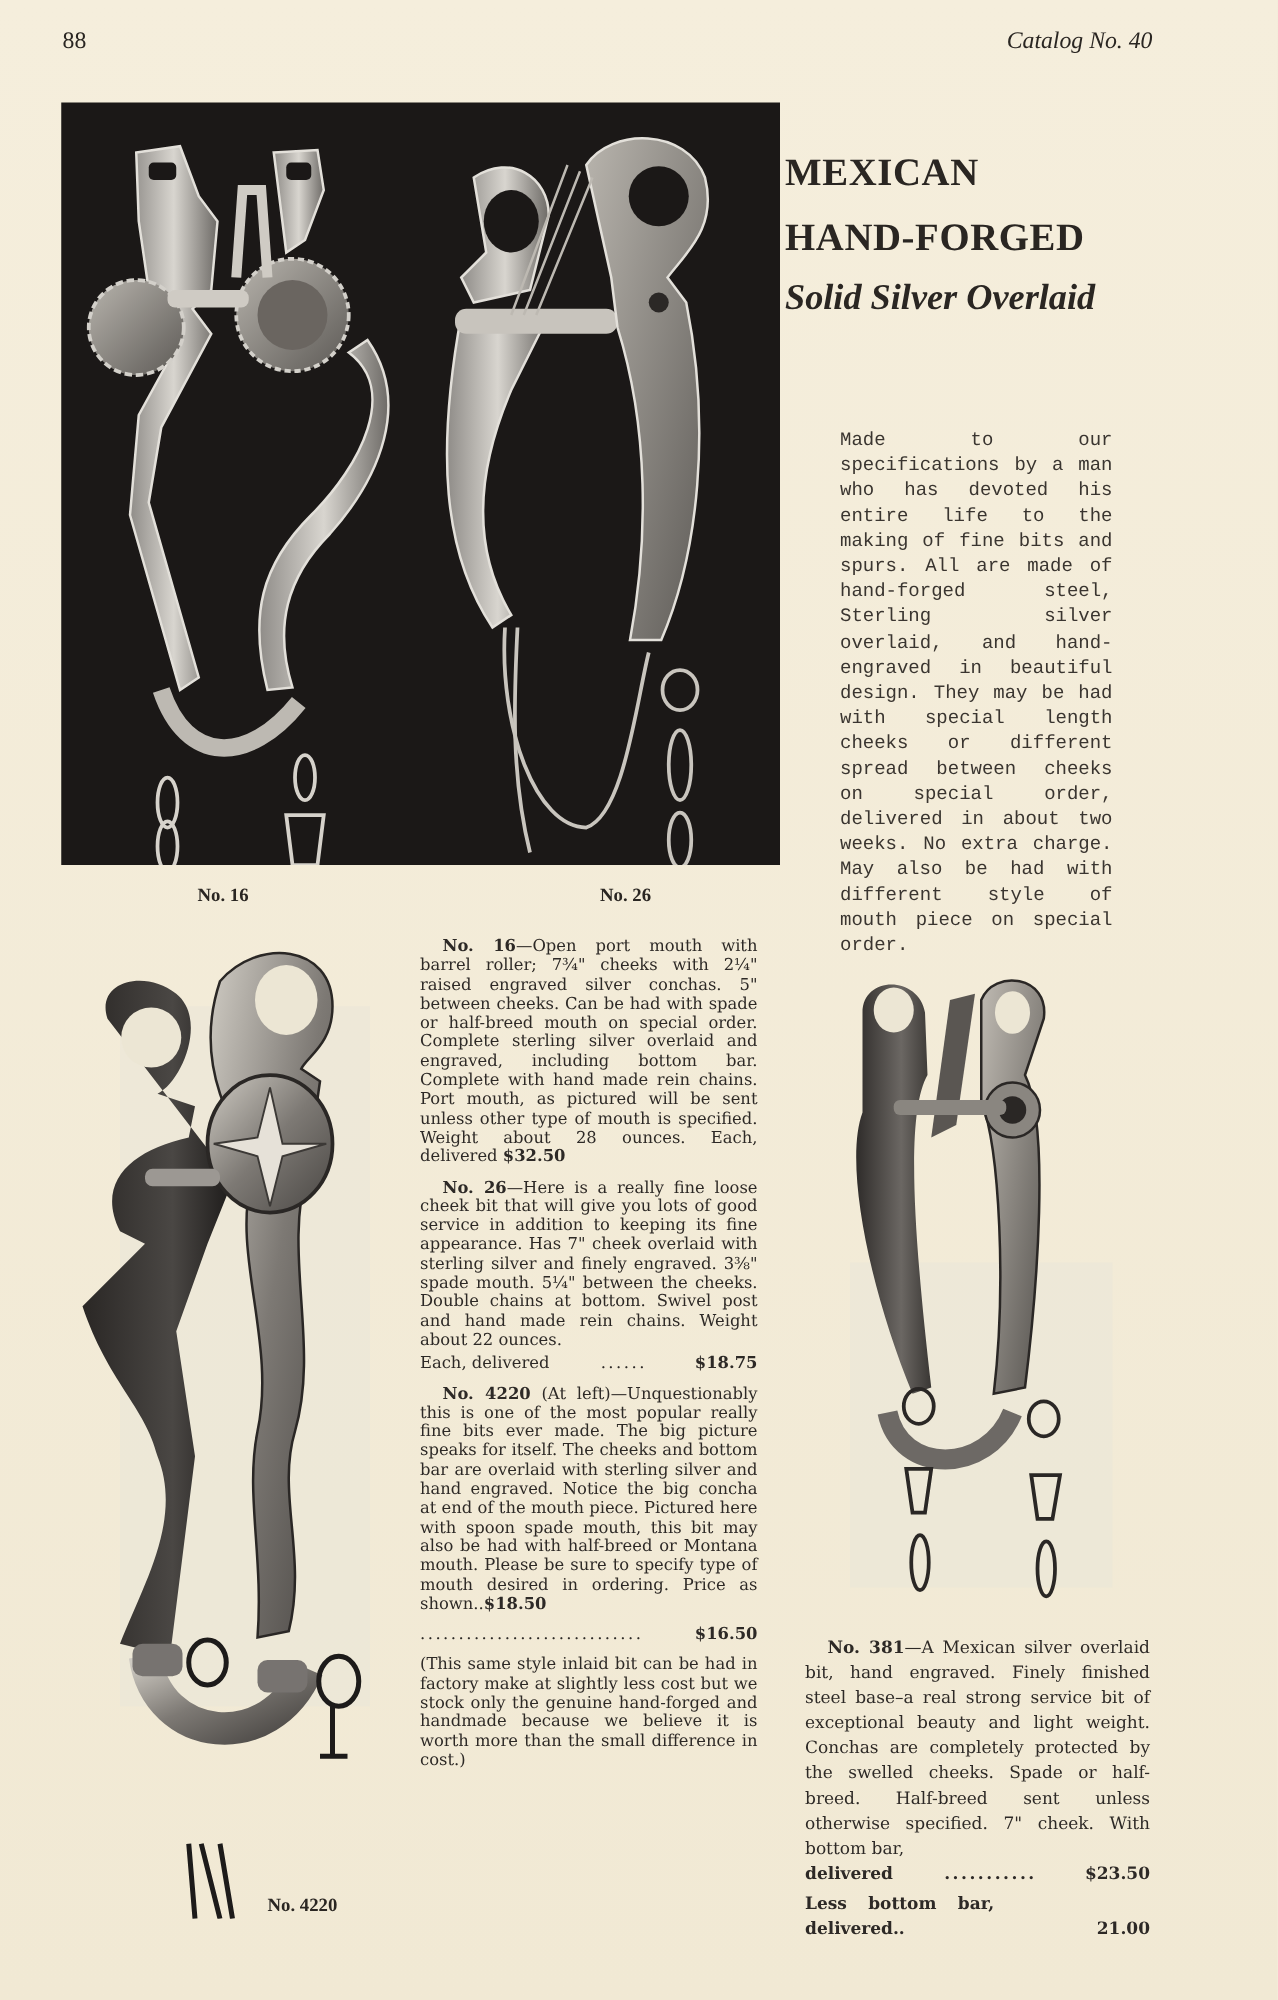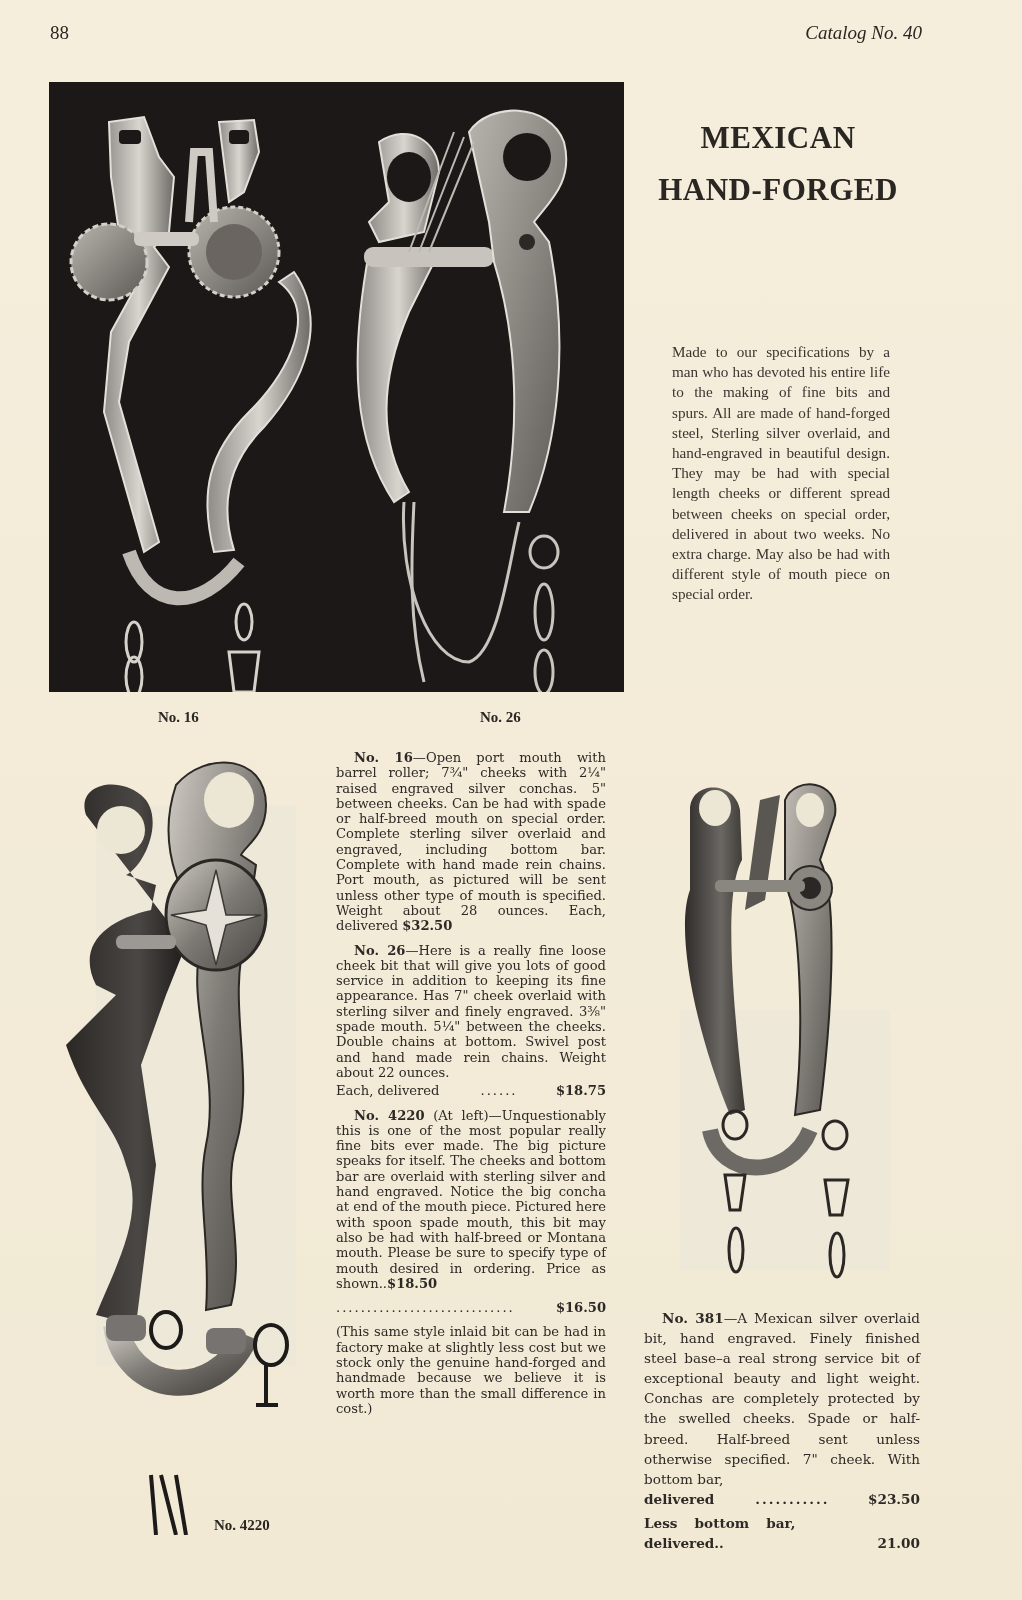--- a/index.html
+++ b/index.html
@@ -8,24 +8,24 @@
   .page{position:absolute;inset:0;background:linear-gradient(180deg,#f5eedc 0%,#f1e9d4 100%);}
   .header{position:absolute;top:18px;left:50px;width:872px;height:30px;font-family:"Liberation Serif",serif;font-size:19px;}
   .header .pnum{position:absolute;left:0;top:4px;}
   .header .pub{position:absolute;left:212px;top:4px;}
   .header .pub .sc{font-variant:small-caps;}
   .header .cat{position:absolute;right:0;top:4px;font-style:italic;}
   .photo-top{position:absolute;left:49px;top:82px;width:575px;height:610px;background:#1b1817;overflow:hidden;}
   .photo-4220{position:absolute;left:56px;top:745px;width:240px;height:790px;}
   .photo-381{position:absolute;left:670px;top:780px;width:230px;height:500px;}
   .ghost{position:absolute;background:#e9e5d9;opacity:.55;}
-  .title{position:absolute;left:628px;top:112px;width:300px;text-align:center;font-family:"Liberation Serif",serif;}
+  .title{position:absolute;left:628px;top:112px;width:300px;font-family:"Liberation Serif",serif;}
   .title .l1,.title .l2{font-size:31px;font-weight:bold;letter-spacing:.5px;line-height:52px;}
   .title .l3,.title .l4{font-size:29px;font-weight:bold;font-style:italic;line-height:45px;}
-  .intro{position:absolute;left:672px;top:342px;width:218px;font-family:Liberation Serif, serif;font-size:15.2px;line-height:20.2px;text-align:justify;color:#3a3530;}
+  .intro{position:absolute;left:672px;top:342px;width:218px;font-family:Liberation Mono, monospace;font-size:15.2px;line-height:20.2px;text-align:justify;color:#3a3530;}
   .caption{position:absolute;font-family:"Liberation Serif",serif;font-weight:bold;font-size:15px;}
   .col{position:absolute;left:336px;top:750px;width:270px;font-family:"DejaVu Serif",serif;font-size:13.1px;line-height:15.3px;text-align:justify;color:#2d2926;}
   .col p{margin:0 0 9px 0;text-indent:18px;}
   .col p.noind{text-indent:0;margin-top:-6px;}
   .col b{font-weight:bold;}
   .r381{position:absolute;left:644px;top:1308px;width:276px;font-family:"DejaVu Serif",serif;font-size:13.6px;line-height:20.1px;text-align:justify;color:#2d2926;}
   .r381 p{margin:0;text-indent:18px;}
   .r381 .less{margin-top:4px;text-indent:0;font-weight:bold;align-items:flex-end;}
   .lead{display:flex;gap:41px;}
   .lead .dots{flex:1;overflow:hidden;white-space:nowrap;}
@@ -91,20 +91,21 @@
         <ellipse cx="495" cy="470" rx="14" ry="16"></ellipse>
           <ellipse cx="495" cy="530" rx="9" ry="28"></ellipse>
           <ellipse cx="495" cy="590" rx="9" ry="22"></ellipse>
       </g>
     </svg>
   </div>
 
   <div class="title">
     <div class="l1">MEXICAN</div>
     <div class="l2">HAND-FORGED</div>
+    <div class="l3">Solid Silver Overlaid</div>
   </div>
 
   <div class="intro">Made to our specifications by a man who has devoted his entire life to the making of fine bits and spurs. All are made of hand-forged steel, Sterling silver overlaid, and hand-engraved in beautiful design. They may be had with special length cheeks or different spread between cheeks on special order, delivered in about two weeks. No extra charge. May also be had with different style of mouth piece on special order.</div>
 
   <div class="caption" style="left:158px;top:709px;">No. 16</div>
   <div class="caption" style="left:480px;top:709px;">No. 26</div>
 
   <div class="photo-4220" title="Photo of bit No. 4220">
     <div class="ghost" style="left:40px;top:60px;width:200px;height:560px;"></div>
     <svg width="240" height="790" viewBox="0 0 240 790" style="position:absolute;left:0;top:0">

